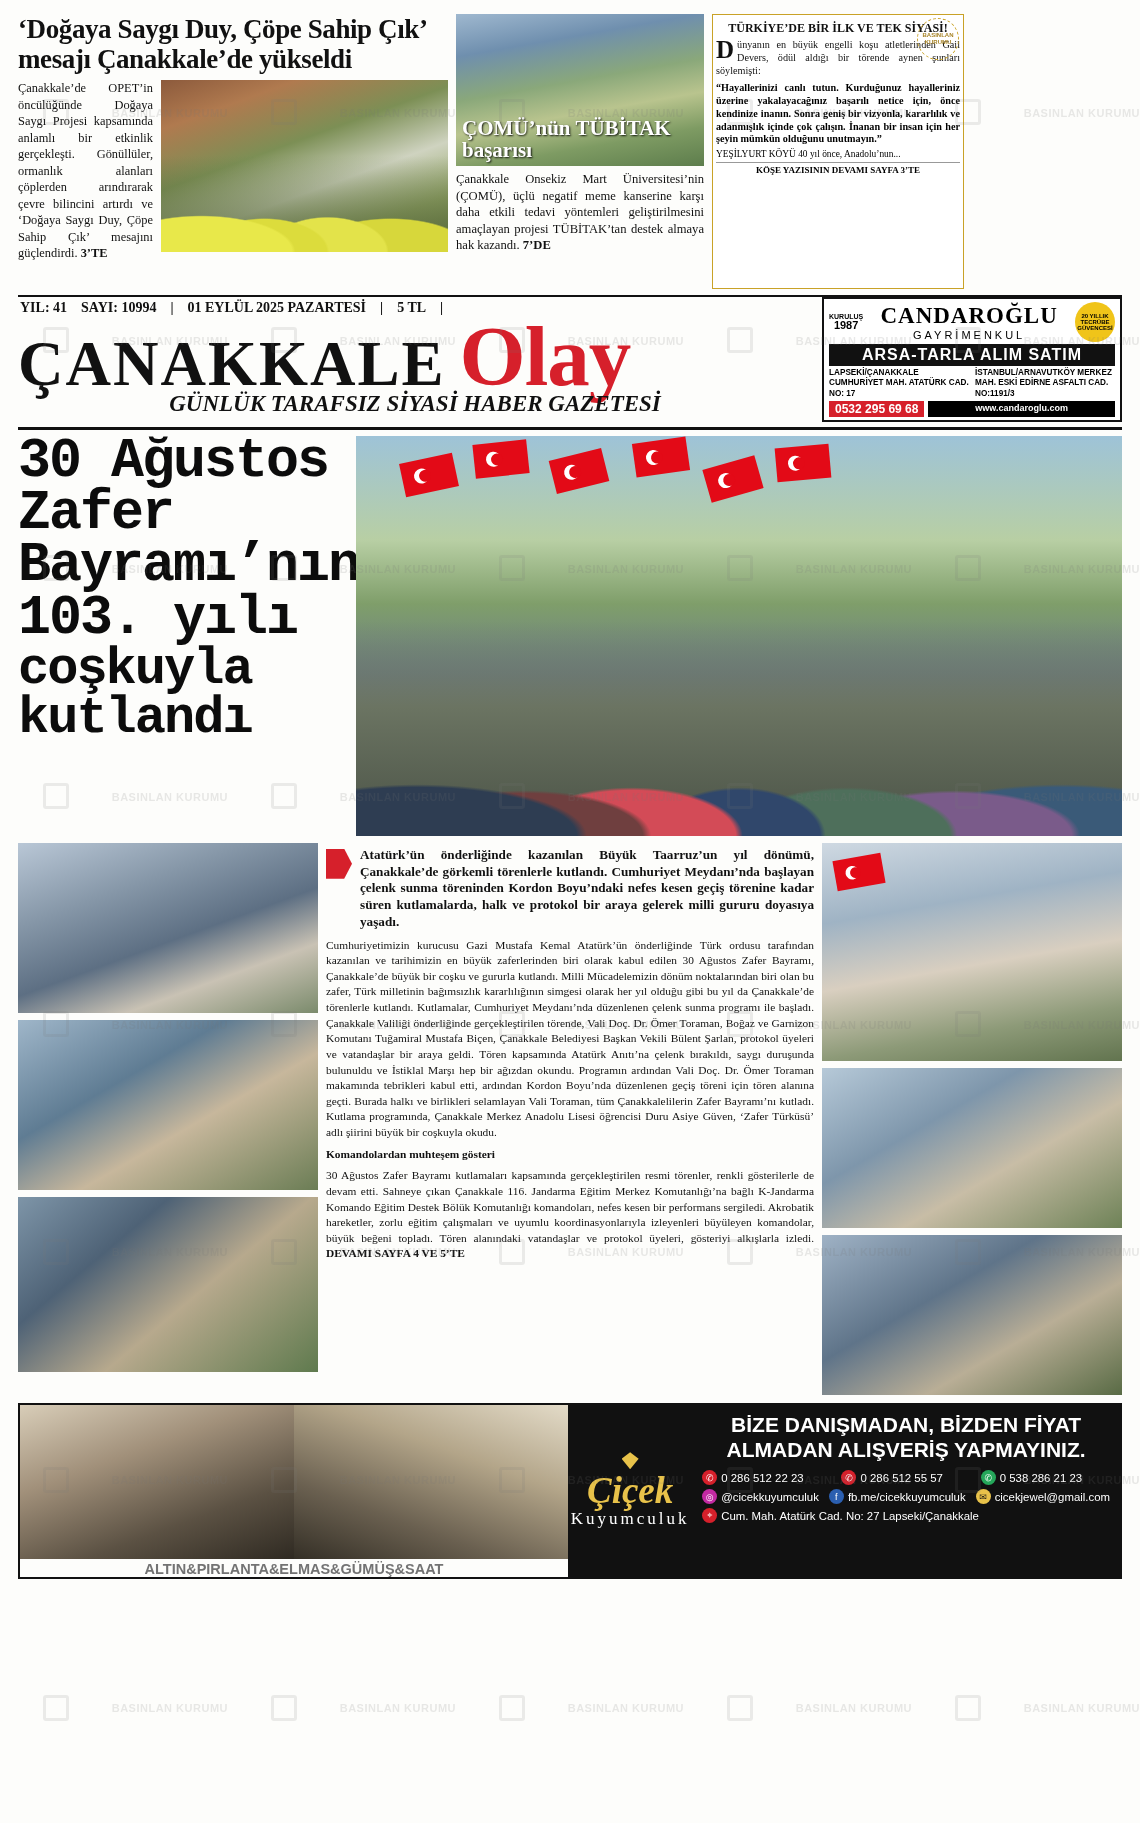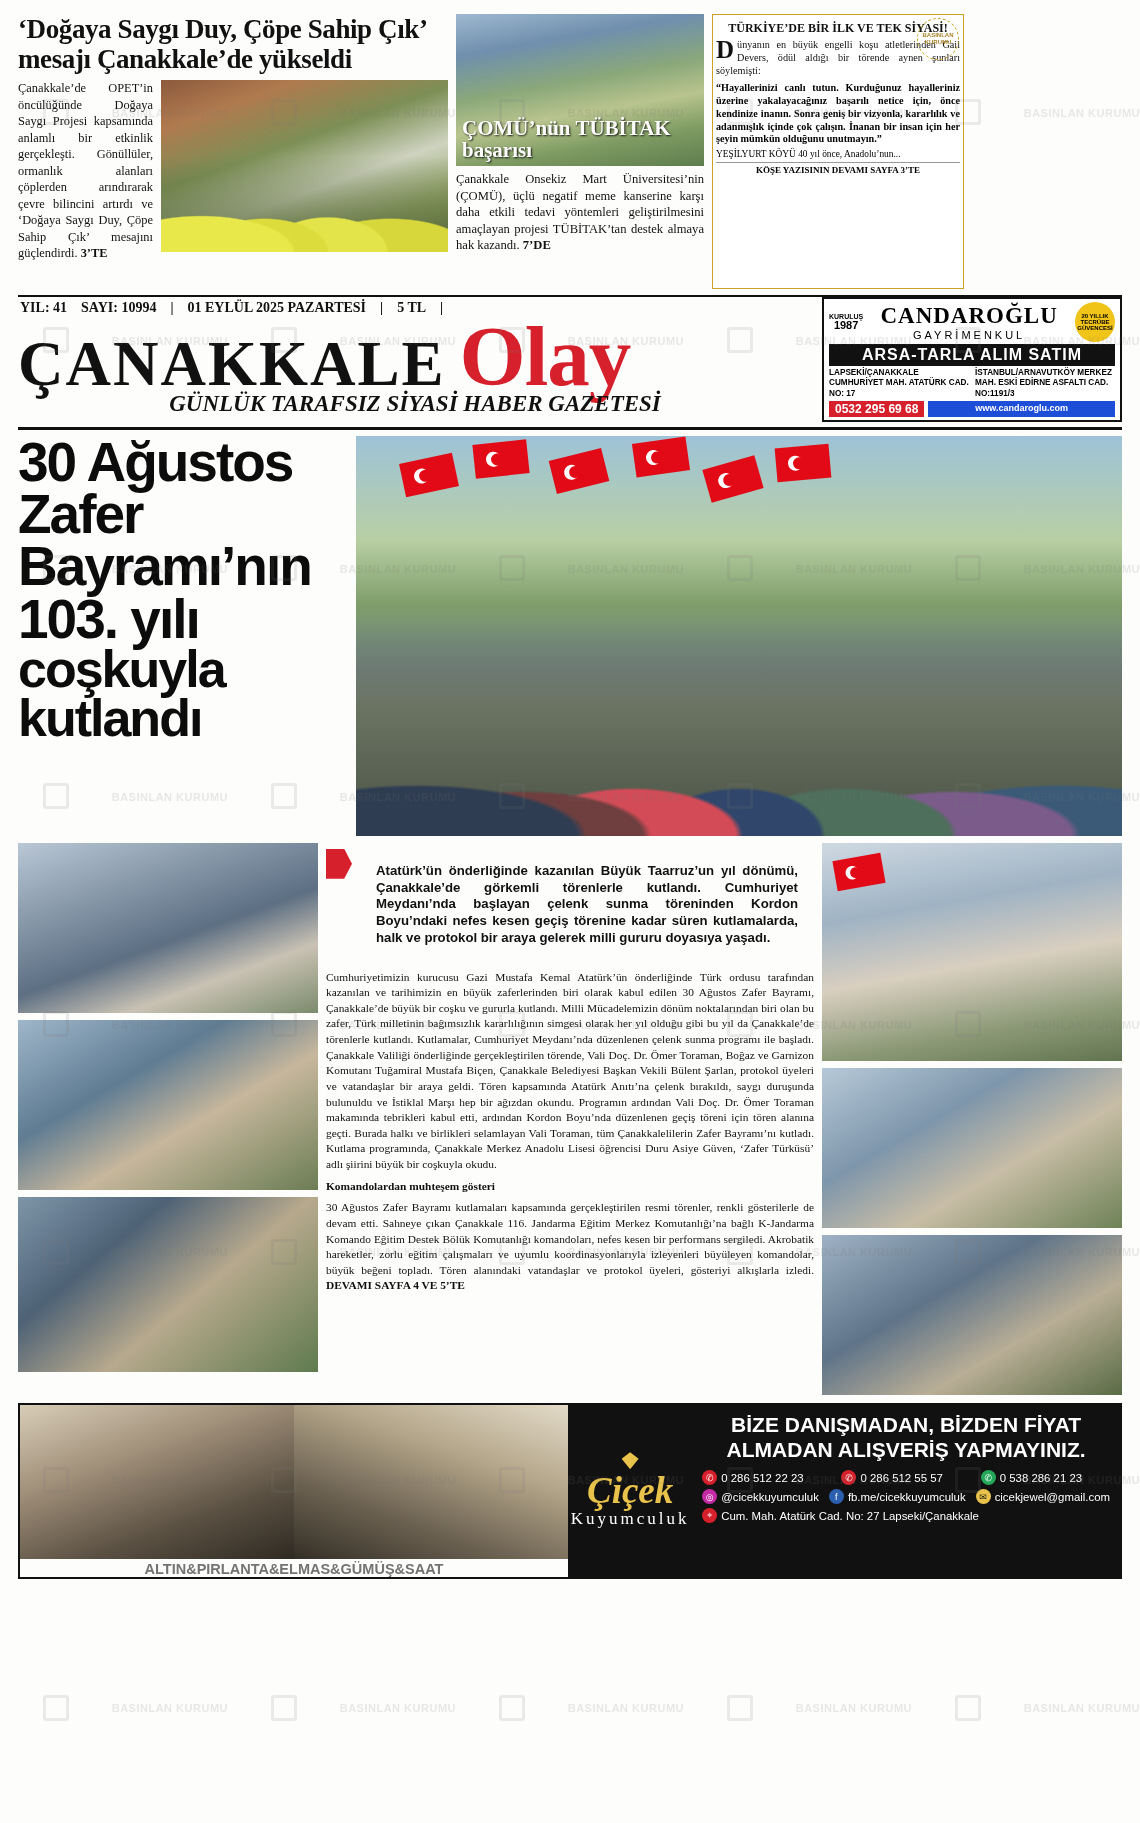--- a/index.html
+++ b/index.html
@@ -151,29 +151,29 @@
     background:#111; color:#fff; text-align:center; font-weight:bold;
     font-size:16px; letter-spacing:1px; padding:2px 0; margin-top:2px;
     font-family:"Liberation Sans", sans-serif;
   }
   .adc-cols { display:flex; font-size:8.2px; font-weight:bold; margin-top:2px; gap:6px;
               font-family:"Liberation Sans", sans-serif; line-height:1.25;}
   .adc-cols div { flex:1; }
   .adc-bottom { display:flex; margin-top:2px; gap:4px; }
   .adc-phone { background:#d6202b; color:#fff; font-weight:bold; font-size:12px; padding:1px 6px;
                font-family:"Liberation Sans", sans-serif;}
-  .adc-web { flex:1; background:#1d4ed8; color:#fff; font-weight:bold; font-size:9px;
+  .adc-web { flex:1; background:#000000; color:#fff; font-weight:bold; font-size:9px;
              text-align:center; padding:2px 0; font-family:"Liberation Sans", sans-serif;}
 
   
   .main-rule { border-top:3px solid #111; margin-top:5px; }
   .main-area { display:flex; gap:8px; margin-top:6px; }
   .mh {
     width:330px;
-    font-family:Liberation Sans, sans-serif; font-weight:bold;
+    font-family:Liberation Mono, monospace; font-weight:bold;
     font-size:55px; line-height:.95; letter-spacing:-2px; color:#0c0c0c;
   }
   .mh .l4 { font-size:52px; }
   .hero {
     flex:1; height:400px; position:relative; overflow:hidden;
     background:linear-gradient(180deg,#9ec3d8 0%,#b8cfa4 26%,#7f9e6a 42%,#6d7f8c 60%,#8d8d84 100%);
   }
   .flag { position:absolute; width:54px; height:34px; background:#e30a17; }
   .flag::before{
     content:""; position:absolute; left:12px; top:9px; width:15px; height:15px;
@@ -208,22 +208,22 @@
   .mid-col { flex:1; }
   .callout {
     display:flex; gap:8px; align-items:flex-start; padding:4px 0 0;
   }
   .callout .arrow {
     width:26px;height:30px;background:#d6202b;
     clip-path:polygon(0 0,70% 0,100% 50%,70% 100%,0 100%);
     flex:0 0 auto; margin-top:2px;
   }
   .callout p {
-    margin:16px; font-weight:bold; font-size:13.2px; line-height:1.27;
-    color:#111; text-align:justify; font-family:Liberation Sans, sans-serif;
+    margin:0; font-weight:bold; font-size:13.2px; line-height:1.27;
+    color:#111; text-align:justify; font-family:Liberation Serif, serif;
   }
   .article {
     margin-top:7px; font-size:11.4px; line-height:1.37; color:#111; text-align:justify;
     column-count:1;
   }
   .article p { margin:0 0 6px; }
   .subhead { font-weight:bold; }
   .right-col { width:300px; }
   .ph-d { height:218px; background:linear-gradient(170deg,#cfd9e2 0%,#9fb3c4 30%,#d9cfc0 55%,#8d9a78 80%,#62744f 100%); }
   .ph-e { height:160px; margin-top:7px; background:linear-gradient(150deg,#b6c9d8 0%,#7e96ab 35%,#c8bda6 62%,#6e8257 100%); }

